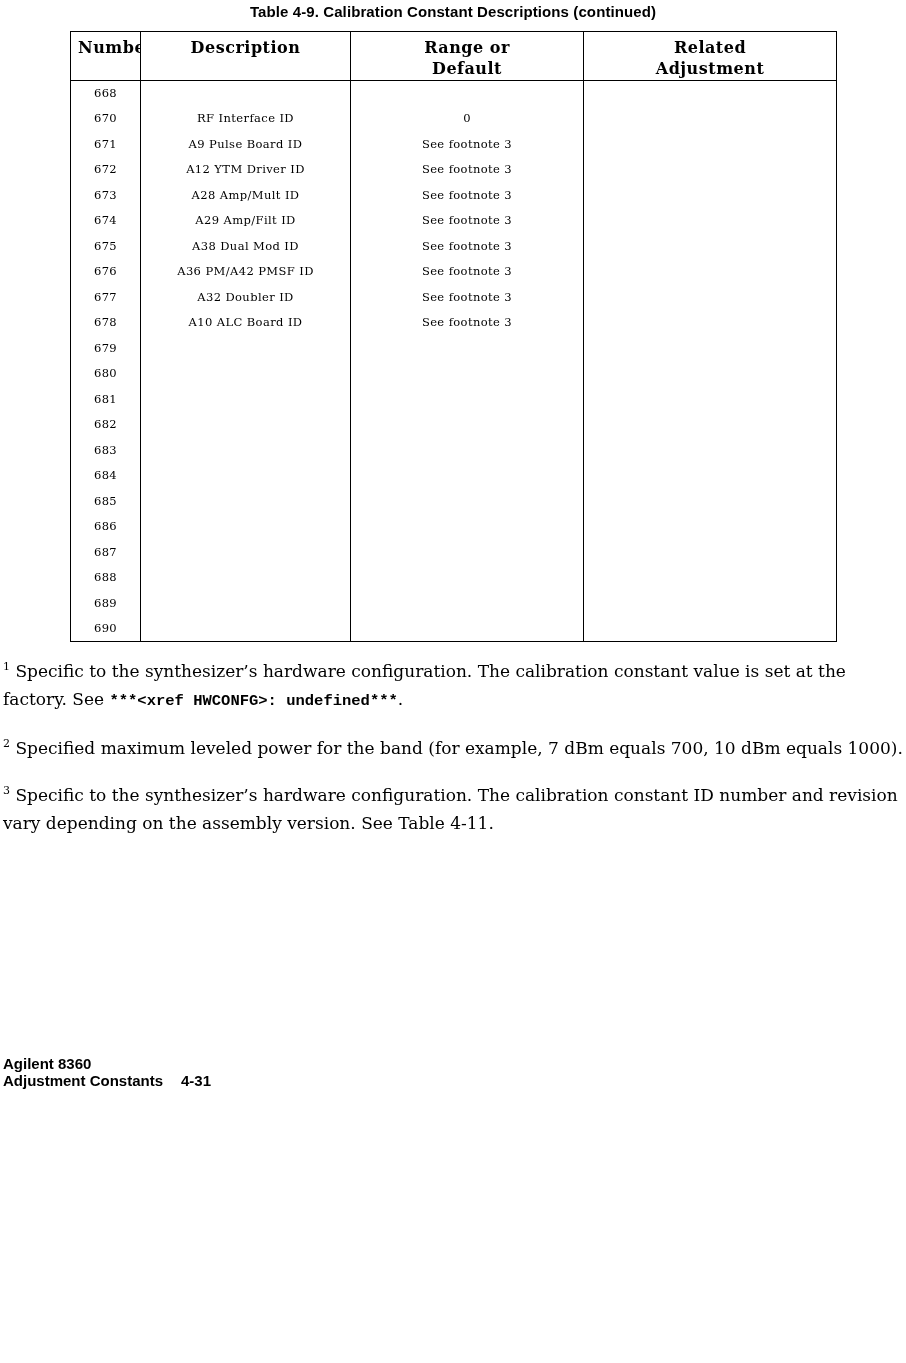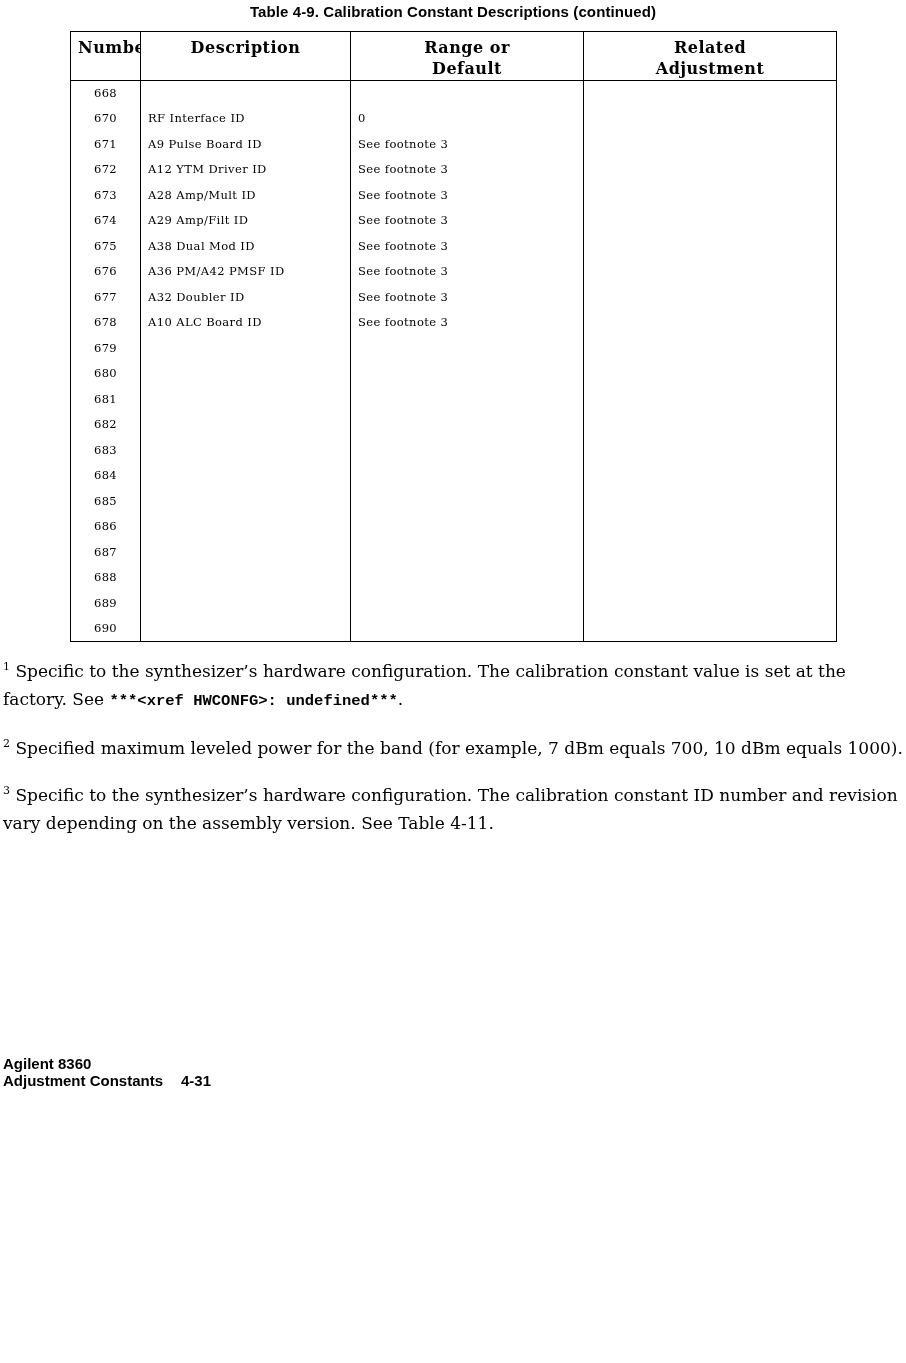--- a/index.html
+++ b/index.html
@@ -46,21 +46,21 @@
     letter-spacing: 0.5px;
     line-height: 1.3;
   }
   .cal-table td {
     height: 25.5px;
     vertical-align: middle;
     font-size: 11.5px;
     letter-spacing: 0.4px;
   }
   .cal-table td.cell-number { text-align: center; }
-  .cal-table td.cell-description, .cal-table td.cell-range { text-align: left; margin-left: 20px; }
+  .cal-table td.cell-description, .cal-table td.cell-range { text-align: center; margin-left: 20px; }
   .footnotes {
     margin-top: 15px;
     padding: 0 3px;
     font-size: 17px;
     line-height: 28px;
   }
   .footnote { margin: 0 0 19px 0; }
   .footnote sup {
     font-size: 11px;
     vertical-align: super;

